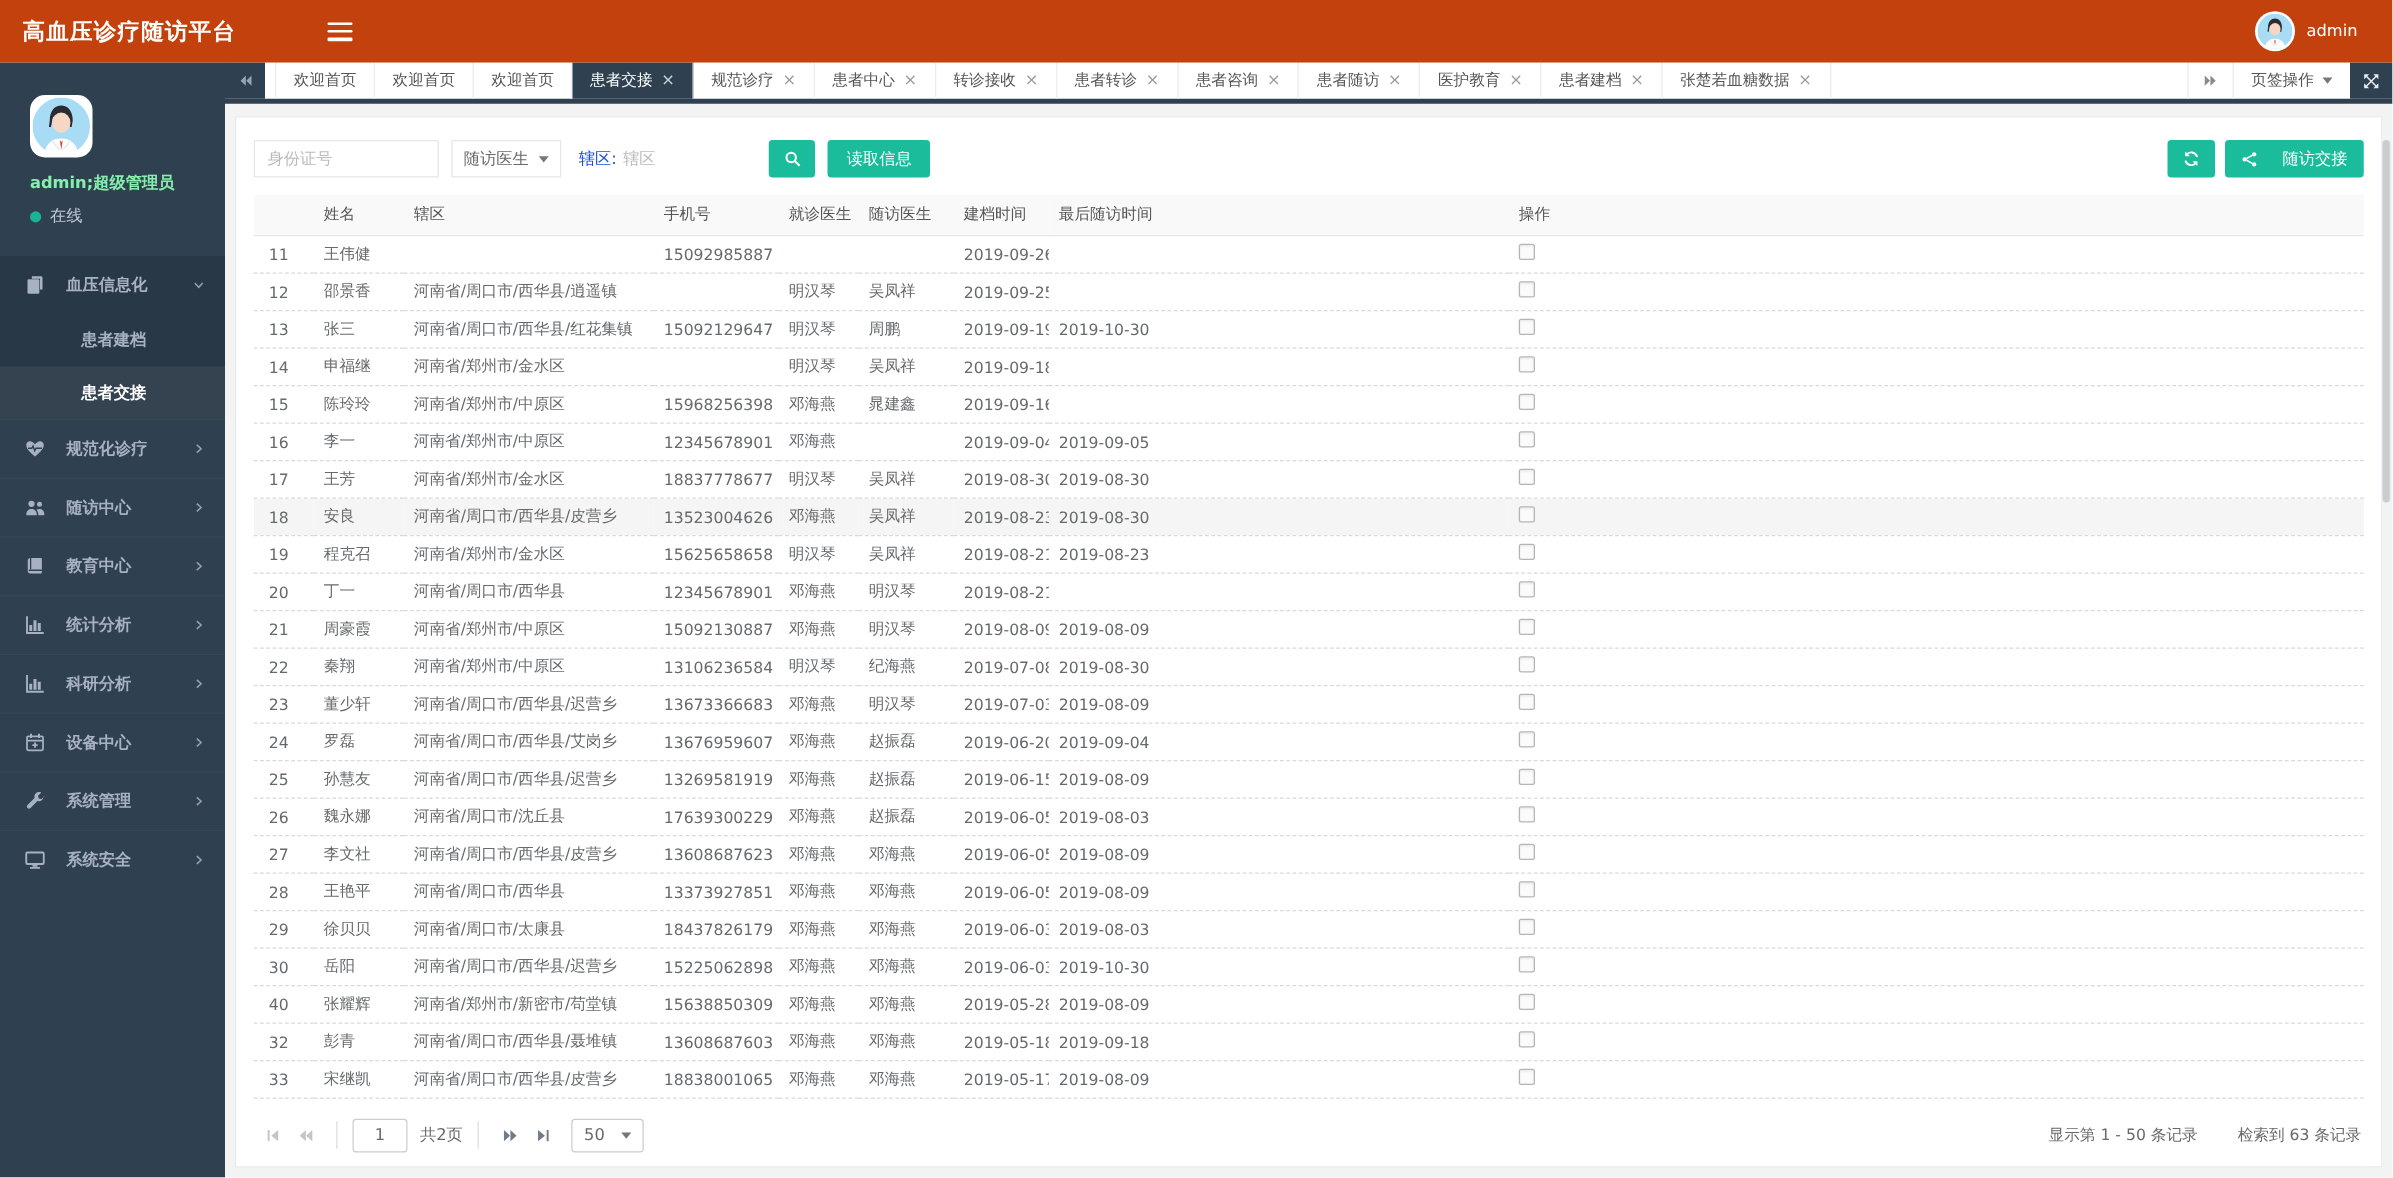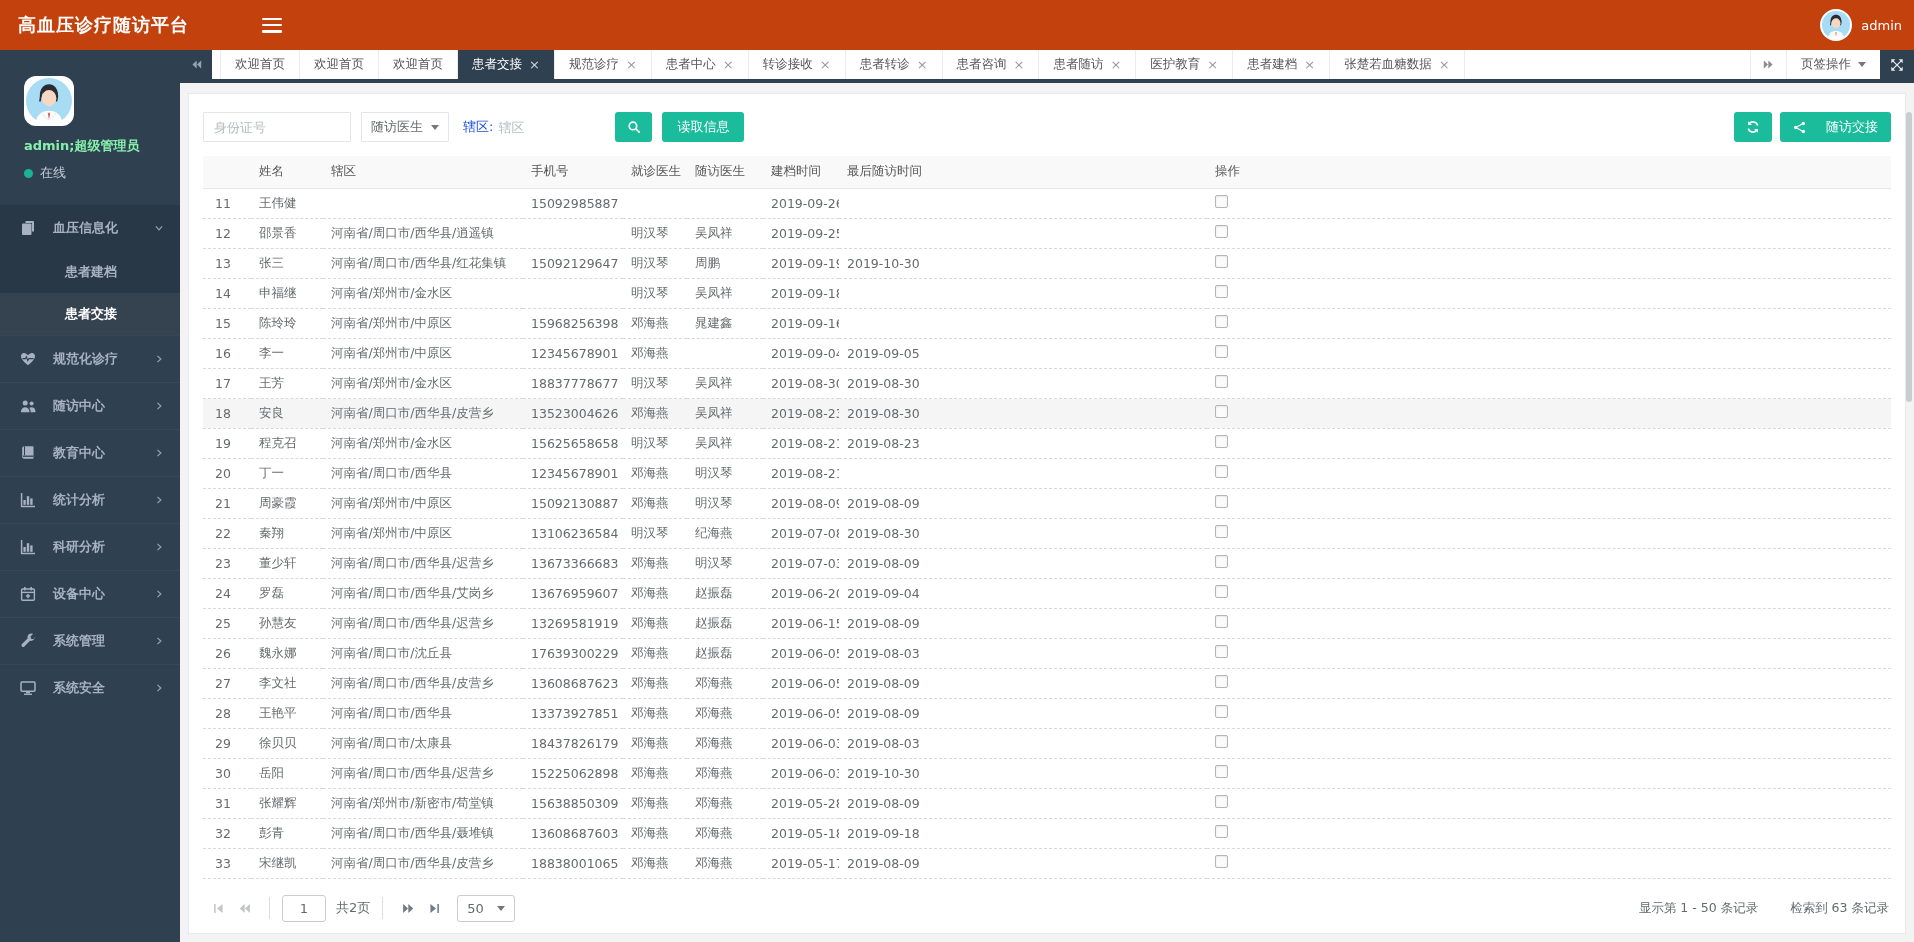--- a/index.html
+++ b/index.html
@@ -5,21 +5,21 @@
   * { box-sizing: border-box; margin: 0; padding: 0; }
   html,body { width:1914px; height:942px; overflow:hidden; }
   body { font-family:"DejaVu Sans","Liberation Sans",sans-serif; font-size:13px; color:#676a6c; background:#f3f3f4; }
   [data-icon] svg { width:100%; height:100%; display:block; }
 
   
   .topbar { height:50px; background:#c2410c; display:flex; align-items:center; position:relative; z-index:9;gap:24px; }
   .brand { padding-left:18px; color:#fff; font-size:18px; font-weight:bold; letter-spacing:1px; width:222px; }
   .hamburger { width:20px; height:15px; margin-left:16px; cursor:pointer; display:flex; flex-direction:column; justify-content:space-between; }
   .hamburger i { display:block; height:2.6px; background:#fff; border-radius:1px; }
-  .topbar-right { margin-left:auto; display:flex; align-items:center; padding-right:12px;text-align:right; }
+  .topbar-right { margin-left:auto; display:flex; align-items:center; padding-right:28px;text-align:right; }
   .top-avatar { width:32px; height:32px; border-radius:50%; background:#fff; padding:2px; overflow:hidden; }
   .top-avatar .av { width:100%; height:100%; border-radius:50%; overflow:hidden; }
   .top-user { color:#fff; margin-left:9px; font-size:13px; }
 
   
   .layout { display:flex; height:892px; }
 
   
   .sidebar { width:180px; flex-shrink:0; background:#2f4050; overflow:hidden; }
   .user-block { padding:26px 0 10px 24px; }
@@ -678,21 +678,21 @@
                   <td>岳阳</td>
                   <td>河南省/周口市/西华县/迟营乡</td>
                   <td>15225062898</td>
                   <td>邓海燕</td>
                   <td>邓海燕</td>
                   <td>2019-06-03</td>
                   <td>2019-10-30</td>
                   <td><span class="cb"></span></td>
                 </tr>
                 <tr>
-                  <td class="c-num">31</td>
+                  <td class="c-num">40</td>
                   <td>张耀辉</td>
                   <td>河南省/郑州市/新密市/苟堂镇</td>
                   <td>15638850309</td>
                   <td>邓海燕</td>
                   <td>邓海燕</td>
                   <td>2019-05-28</td>
                   <td>2019-08-09</td>
                   <td><span class="cb"></span></td>
                 </tr>
                 <tr>

